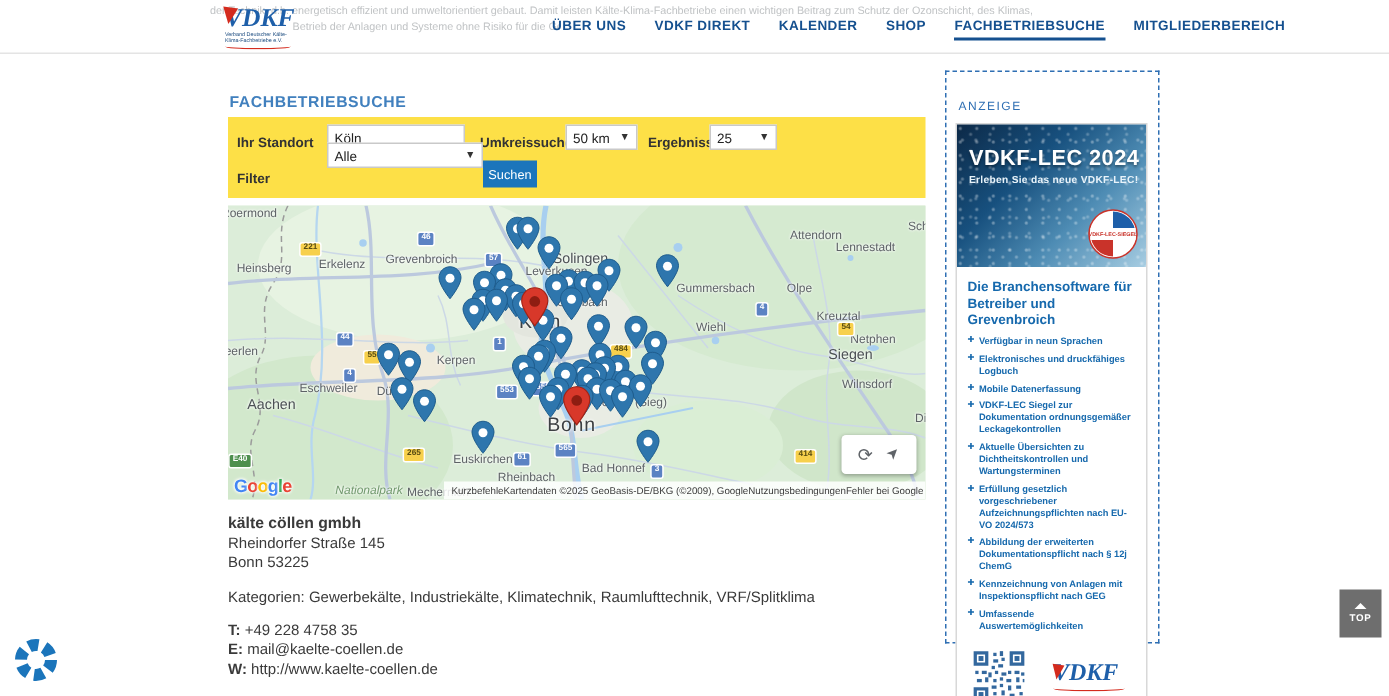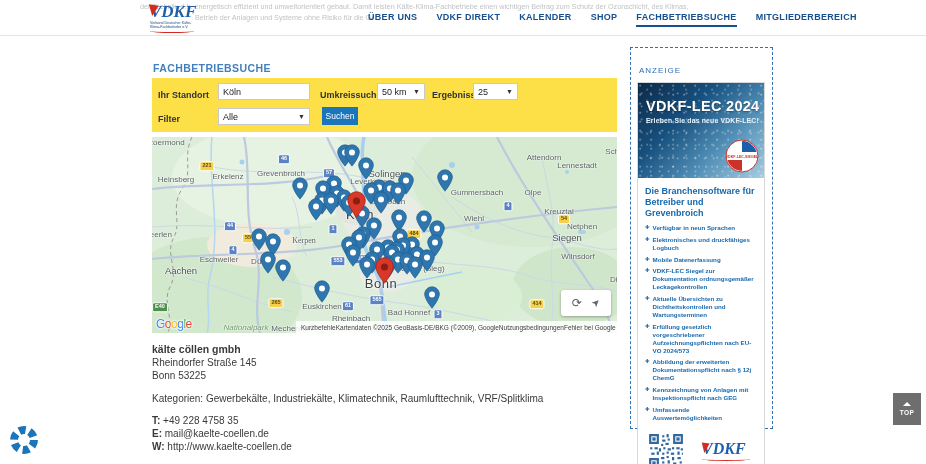--- a/index.html
+++ b/index.html
@@ -36,21 +36,21 @@
   .mlabel.m{font-size:9.5px;color:#4b5054}
   .mlabel.l{font-size:13px;color:#3d4043;letter-spacing:.5px}
   .mlabel.g{color:#71996d;font-style:italic}
   .rbadge{position:absolute;transform:translate(-50%,-50%);font-size:5.5px;font-weight:bold;padding:1px 2px;border-radius:2px;z-index:2;line-height:1}
   .rbadge.y{background:#f7d04c;color:#574b12;border:.5px solid #fff}
   .rbadge.b{background:#5b82c3;color:#fff;border:.5px solid #fff}
   .rbadge.g{background:#4e8f4e;color:#fff;border:.5px solid #fff}
   .pin{position:absolute;width:16px;height:23px}
   .pin svg{display:block;width:100%;height:100%}
   .pin.red{width:19px;height:27px}
-  .gglogo{position:absolute;left:4px;bottom:2px;font-size:12px;font-weight:normal;letter-spacing:-.5px;z-index:6;text-shadow:0 0 2px #fff,0 0 2px #fff,0 0 3px #fff}
+  .gglogo{position:absolute;left:4px;bottom:2px;font-size:12px;font-weight:bold;letter-spacing:-.5px;z-index:6;text-shadow:0 0 2px #fff,0 0 2px #fff,0 0 3px #fff}
   .attr{position:absolute;left:144px;right:0;bottom:0;height:12px;background:rgba(255,255,255,.85);display:flex;align-items:center;justify-content:space-between;padding:0 5px;z-index:5;overflow:hidden}
   .attr span{font-size:6.5px;color:#3c3c3c;white-space:nowrap}
   .mapctrl{position:absolute;right:6px;bottom:17px;width:50px;height:26px;background:#fff;border-radius:3px;box-shadow:0 1px 3px rgba(0,0,0,.3);display:flex;align-items:center;justify-content:center;gap:10px;z-index:6}
   .mapctrl .ic{font-size:12px;color:#5f6368;line-height:1;cursor:pointer}
   .mapctrl .nav-arrow{display:inline-block;transform:rotate(-45deg);font-size:10px}
 
   
   .result{position:absolute;left:152px;top:343px;width:470px;font-size:10px;color:#3a3a3a;line-height:13px}
   .result .name{font-weight:bold;font-size:10.5px}
   .result .cats{margin-top:10px}
@@ -116,21 +116,21 @@
   <div class="select" style="left:225px;top:5px;width:48px;height:17px">
       <span>50 km</span>
       <span class="caret">▼</span>
     </div>
   <div class="lbl" style="left:280px;top:12px">Ergebnisse</div>
   <div class="select" style="left:321px;top:5px;width:45px;height:17px">
       <span>25</span>
       <span class="caret">▼</span>
     </div>
   <div class="lbl" style="left:6px;top:36px">Filter</div>
-  <div class="select" style="left:66px;top:30px;width:92px;height:17px">
+  <div class="select" style="left:66px;top:17px;width:104px;height:17px">
       <span>Alle</span>
       <span class="caret">▼</span>
     </div>
   <button class="btn" style="left:170px;top:29px;width:36px;height:18px">Suchen</button>
 </div>
 
 <div class="map">
   <svg class="base" width="465" height="196" viewBox="0 0 465 196" preserveAspectRatio="none">
     <rect width="465" height="196" fill="#dcedd9"></rect>
     <ellipse cx="60" cy="160" rx="90" ry="60" fill="#d2e8cc"></ellipse>
@@ -171,21 +171,21 @@
   <div>
       <div class="mlabel s" style="left: 14px; top: 5px;">Roermond</div>
       <div class="mlabel s" style="left: 24px; top: 42px;">Heinsberg</div>
       <div class="mlabel s" style="left: 76px; top: 39px;">Erkelenz</div>
       <div class="mlabel s" style="left: 129px; top: 36px;">Grevenbroich</div>
       <div class="mlabel m" style="left: 235px; top: 9px; margin-top: 27px;">Solingen</div>
       <div class="mlabel s" style="left: 219px; top: 44px;">Leverkusen</div>
       <div class="mlabel s" style="left: 236px; top: 60px;">Bergisch
 Gladbach</div>
       <div class="mlabel l" style="left: 208px; top: 77px;">Köln</div>
-      <div class="mlabel s" style="left: 152px; top: 103px; font-family: Liberation Serif, serif;">Kerpen</div>
+      <div class="mlabel s" style="left: 152px; top: 103px;">Kerpen</div>
       <div class="mlabel s" style="left: 325px; top: 55px;">Gummersbach</div>
       <div class="mlabel s" style="left: 381px; top: 55px;">Olpe</div>
       <div class="mlabel s" style="left: 322px; top: 81px;">Wiehl</div>
       <div class="mlabel s" style="left: 392px; top: 20px;">Attendorn</div>
       <div class="mlabel s" style="left: 425px; top: 28px;">Lennestadt</div>
       <div class="mlabel s" style="left: 407px; top: 74px;">Kreuztal</div>
       <div class="mlabel s" style="left: 430px; top: 89px;">Netphen</div>
       <div class="mlabel m" style="left: 415px; top: 100px;">Siegen</div>
       <div class="mlabel s" style="left: 480px; top: 14px;">Schmallenberg</div>
       <div class="mlabel m" style="left: 29px; top: 133px;">Aachen</div>

